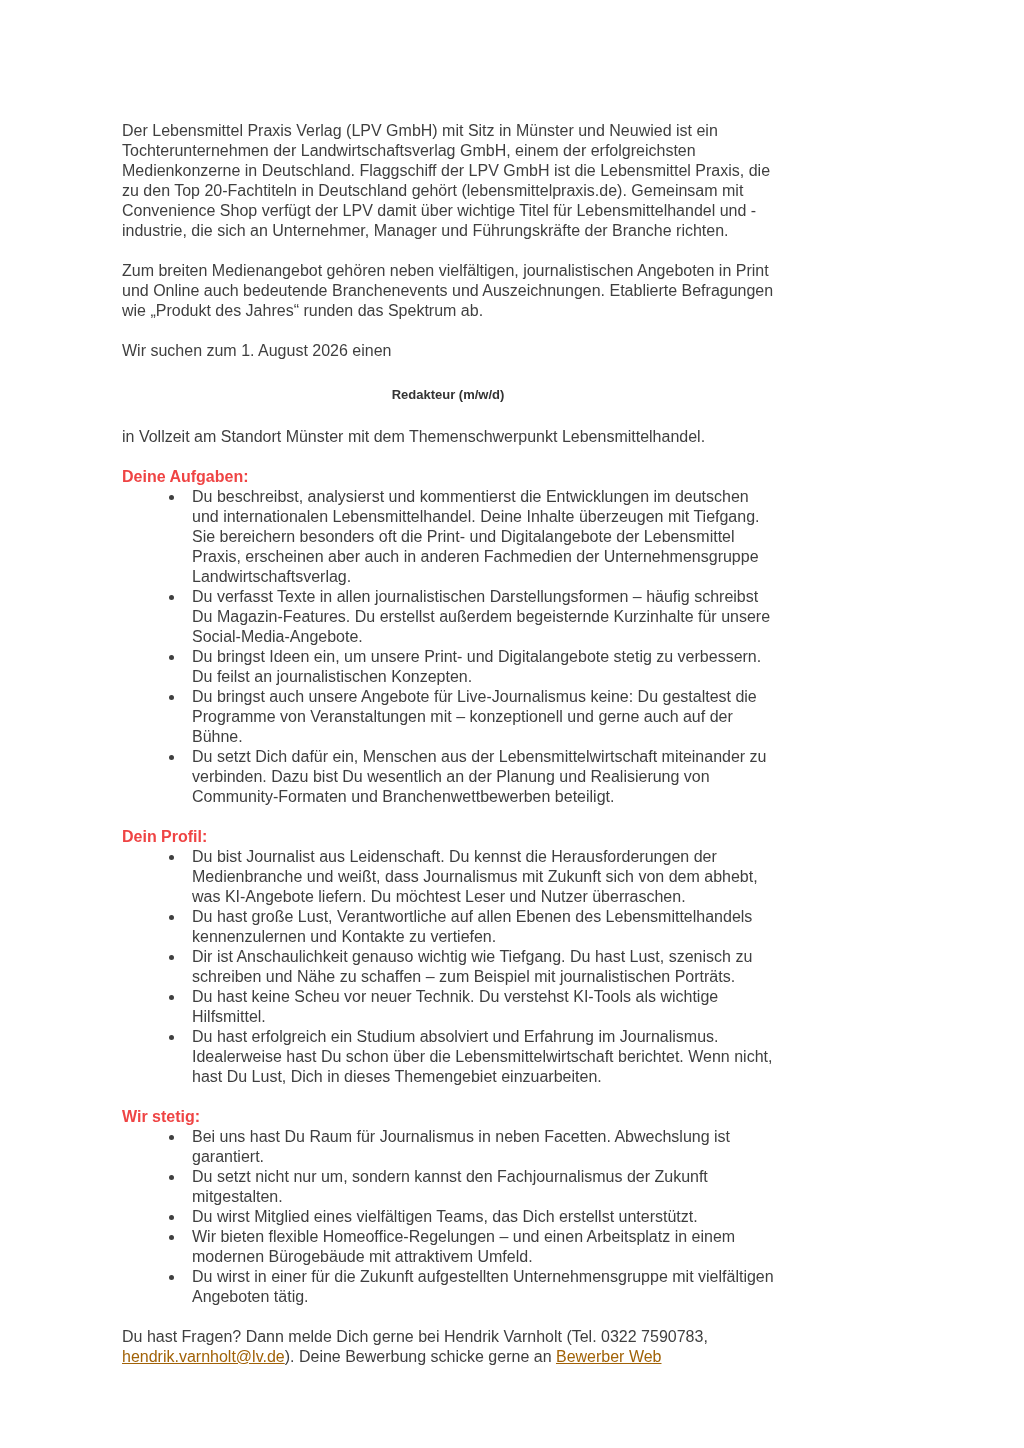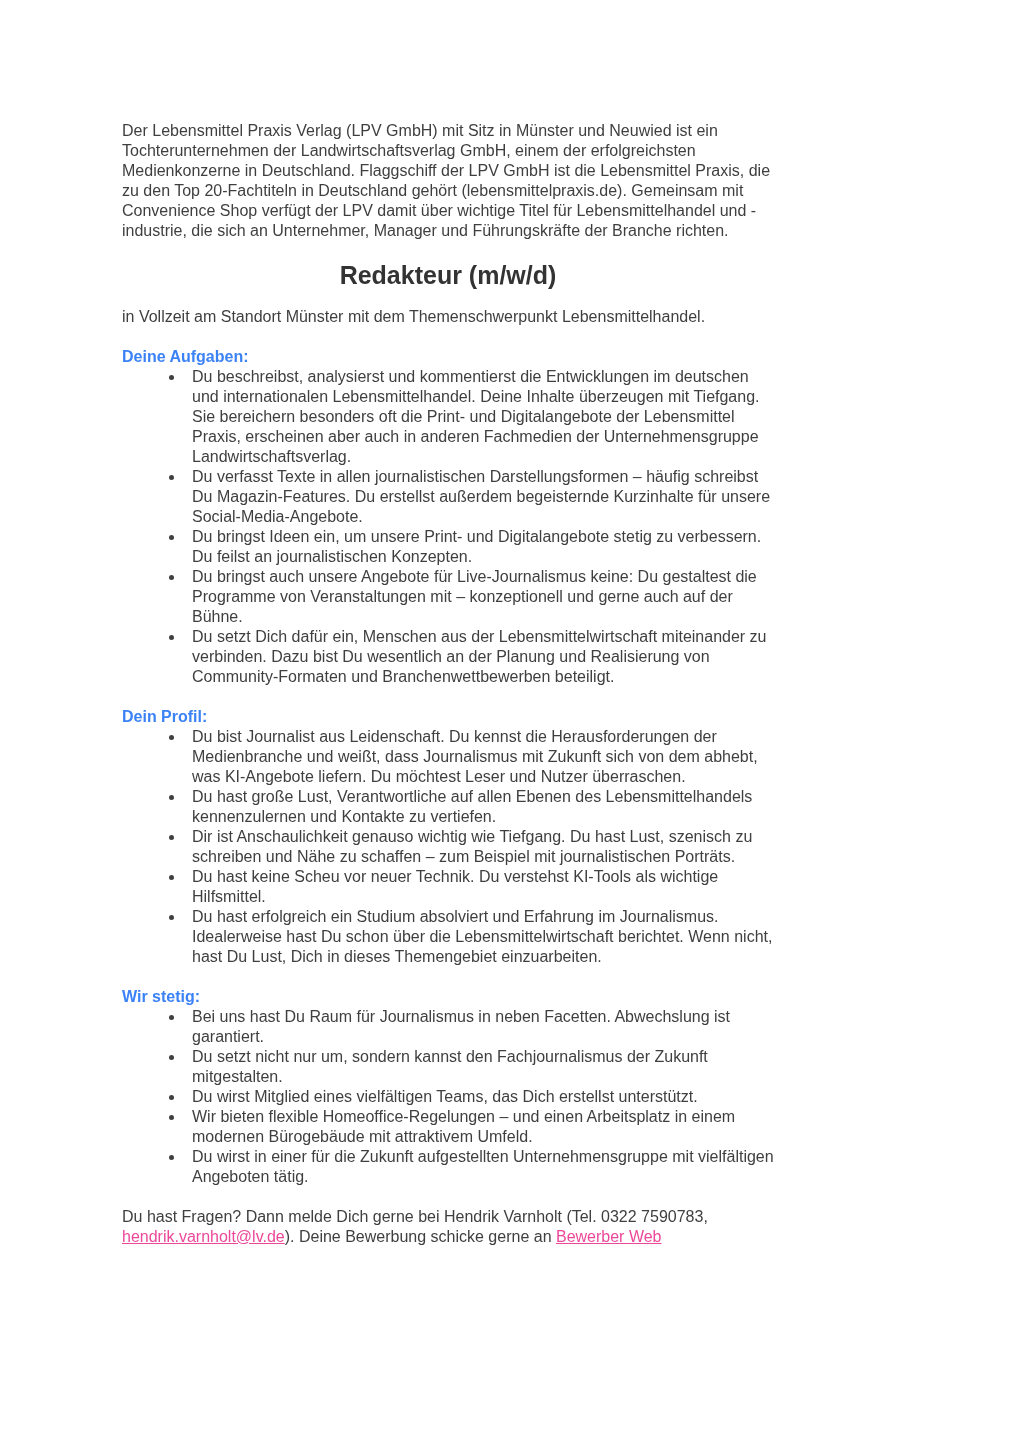--- a/index.html
+++ b/index.html
@@ -16,54 +16,56 @@
     line-height: 20px;
     color: #3f3f3f;
   }
   .page {
     padding: 121px 122px 0 122px;
     width: 896px;
   }
   p, h1, h2, ul, section { margin: 0; padding: 0; }
   .para { margin: 0 0 20px 0; }
   .doc-title {
-    font-size: 25px;
+    font-size: 13px;
     line-height: 24px;
     font-weight: bold;
     text-align: center;
     color: #333333;
     margin: 22px 0 20px 0;
   }
   .section-heading {
     font-size: 16px;
     line-height: 20px;
     font-weight: bold;
-    color: #3b82f6;
+    color: #ef4444;
     margin: 20px 0 0 0;
   }
   ul.bullets {
     list-style: disc outside;
     margin: 0 0 0 0;
     padding-left: 63px;
   }
   ul.bullets li {
     padding-left: 7px;
   }
   .closing { margin-top: 20px; }
   a.link {
-    color: #ec4899;
+    color: #a16207;
     cursor: pointer;
   }
 </style>
 </head>
 <body>
 
 <div class="page">
 
   <p class="para">Der Lebensmittel Praxis Verlag (LPV GmbH) mit Sitz in Münster und Neuwied ist ein Tochterunternehmen der Landwirtschaftsverlag GmbH, einem der erfolgreichsten Medienkonzerne in Deutschland. Flaggschiff der LPV GmbH ist die Lebensmittel Praxis, die zu den Top 20-Fachtiteln in Deutschland gehört (lebensmittelpraxis.de). Gemeinsam mit Convenience Shop verfügt der LPV damit über wichtige Titel für Lebensmittelhandel und -industrie, die sich an Unternehmer, Manager und Führungskräfte der Branche richten.</p>
+  <p class="para">Zum breiten Medienangebot gehören neben vielfältigen, journalistischen Angeboten in Print und Online auch bedeutende Branchenevents und Auszeichnungen. Etablierte Befragungen wie „Produkt des Jahres“ runden das Spektrum ab.</p>
+  <p class="para">Wir suchen zum 1. August 2026 einen</p>
 
   <h1 class="doc-title">Redakteur (m/w/d)</h1>
 
   <p class="para">in Vollzeit am Standort Münster mit dem Themenschwerpunkt Lebensmittelhandel.</p>
 
   <section>
     <h2 class="section-heading">Deine Aufgaben:</h2>
     <ul class="bullets">
       <li>Du beschreibst, analysierst und kommentierst die Entwicklungen im deutschen und internationalen Lebensmittelhandel. Deine Inhalte überzeugen mit Tiefgang. Sie bereichern besonders oft die Print- und Digitalangebote der Lebensmittel Praxis, erscheinen aber auch in anderen Fachmedien der Unternehmensgruppe Landwirtschaftsverlag.</li>
       <li>Du verfasst Texte in allen journalistischen Darstellungsformen – häufig schreibst Du Magazin-Features. Du erstellst außerdem begeisternde Kurzinhalte für unsere Social-Media-Angebote.</li>

